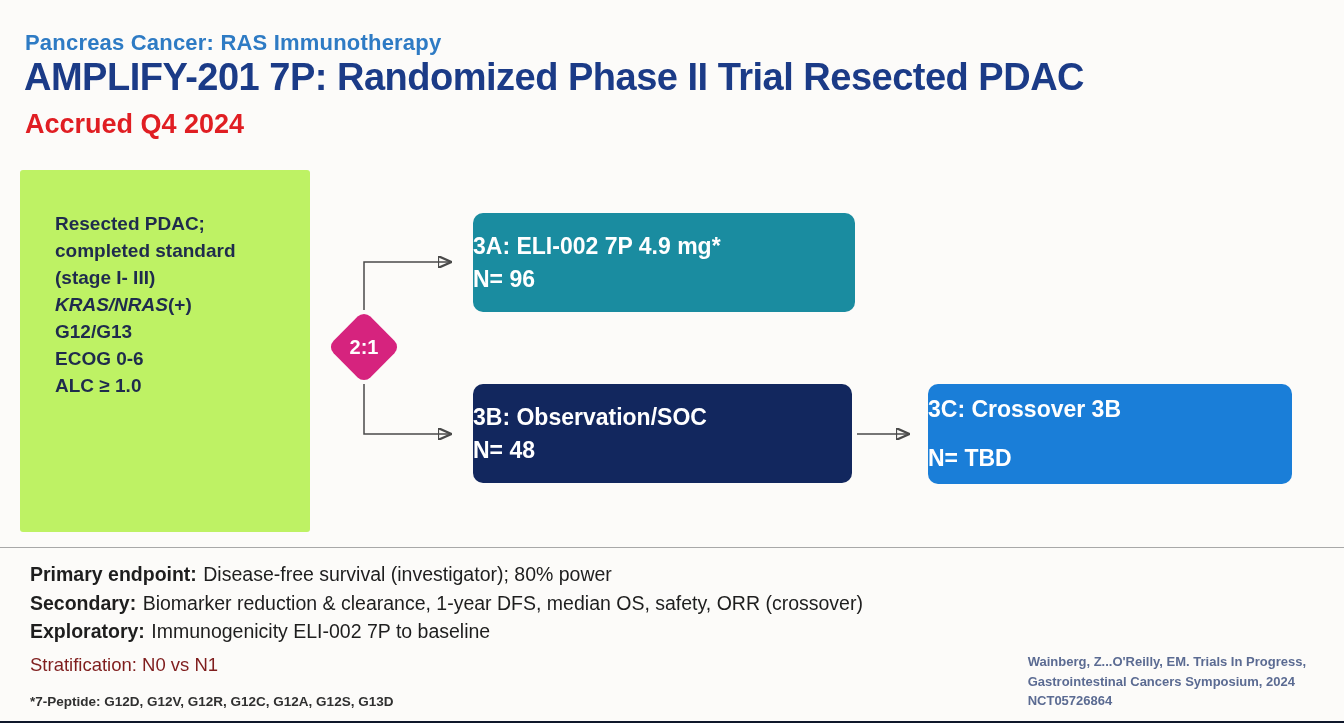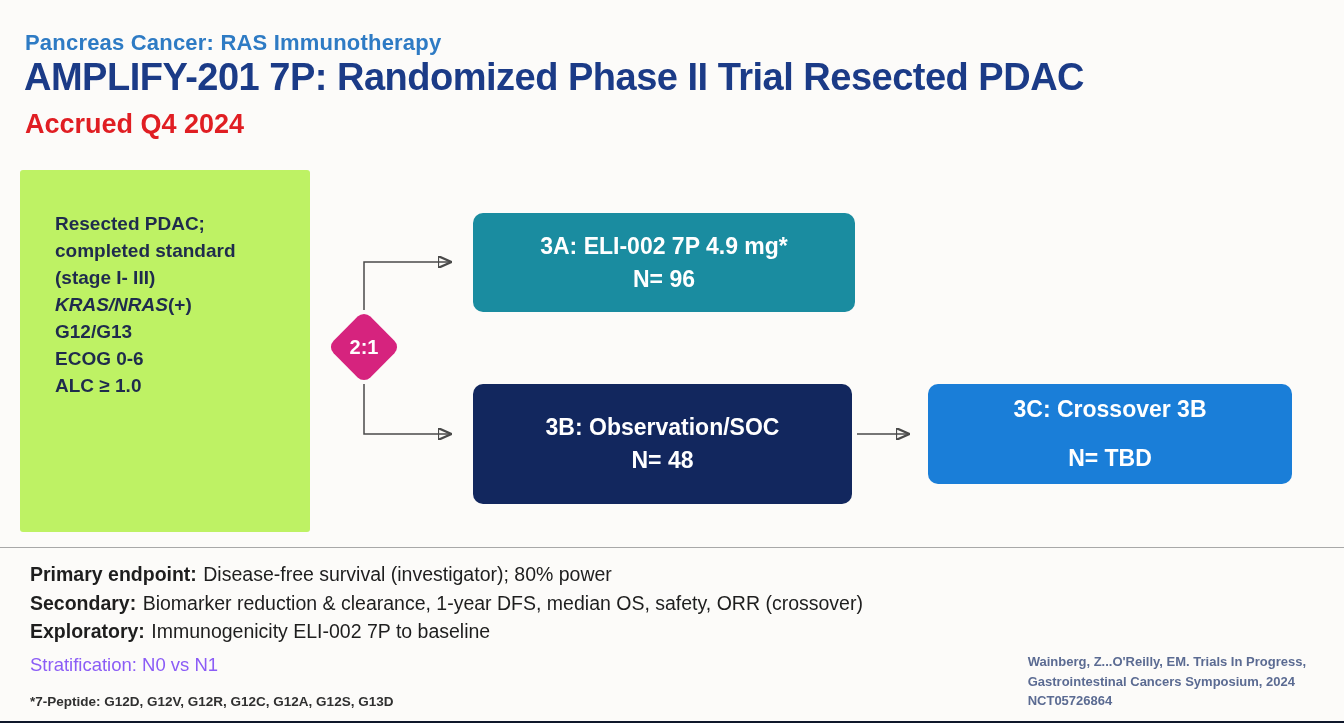--- a/index.html
+++ b/index.html
@@ -47,40 +47,40 @@
     width:52px;height:52px;border-radius:9px;
     transform:rotate(45deg);
     display:flex;align-items:center;justify-content:center;
   }
   .diamond span{
     transform:rotate(-45deg);
     color:#fff;font-size:20px;font-weight:700;
   }
   .arm{
     position:absolute;border-radius:10px;
-    display:flex;flex-direction:column;align-items:center;justify-content:center;
+    display:flex;flex-direction:column;align-items:flex-start;justify-content:center;
     color:#fff;font-size:23px;line-height:33px;font-weight:700;
     text-align:center;
   }
   .arm-a{left:473px;top:213px;width:382px;height:99px;}
-  .arm-b{left:473px;top:384px;width:379px;height:120px;}
+  .arm-b{left:473px;top:384px;width:379px;height:99px;}
   .arm-c{left:928px;top:384px;width:364px;height:100px;gap:16px;}
   
   .divider{
     position:absolute;left:0;top:547px;width:1344px;height:1px;
     background:#A8A8A8;border:none;margin:0;
   }
   .endpoints{
     position:absolute;left:30px;top:560px;
     font-size:19.5px;line-height:28.5px;color:#1E1E1E;
   }
   .ep-label{font-weight:700;padding-right:.33em;}
   .strat{
     margin-top:5px;
-    font-size:18.5px;font-weight:400;color:#8b5cf6;
+    font-size:18.5px;font-weight:400;color:#7f1d1d;
   }
   .footnote{
     margin-top:9px;
     font-size:13.5px;font-weight:600;color:#303030;
   }
   .citation{
     position:absolute;right:38px;top:652px;
     text-align:left;
     font-size:13px;line-height:19.5px;font-weight:600;
   }

